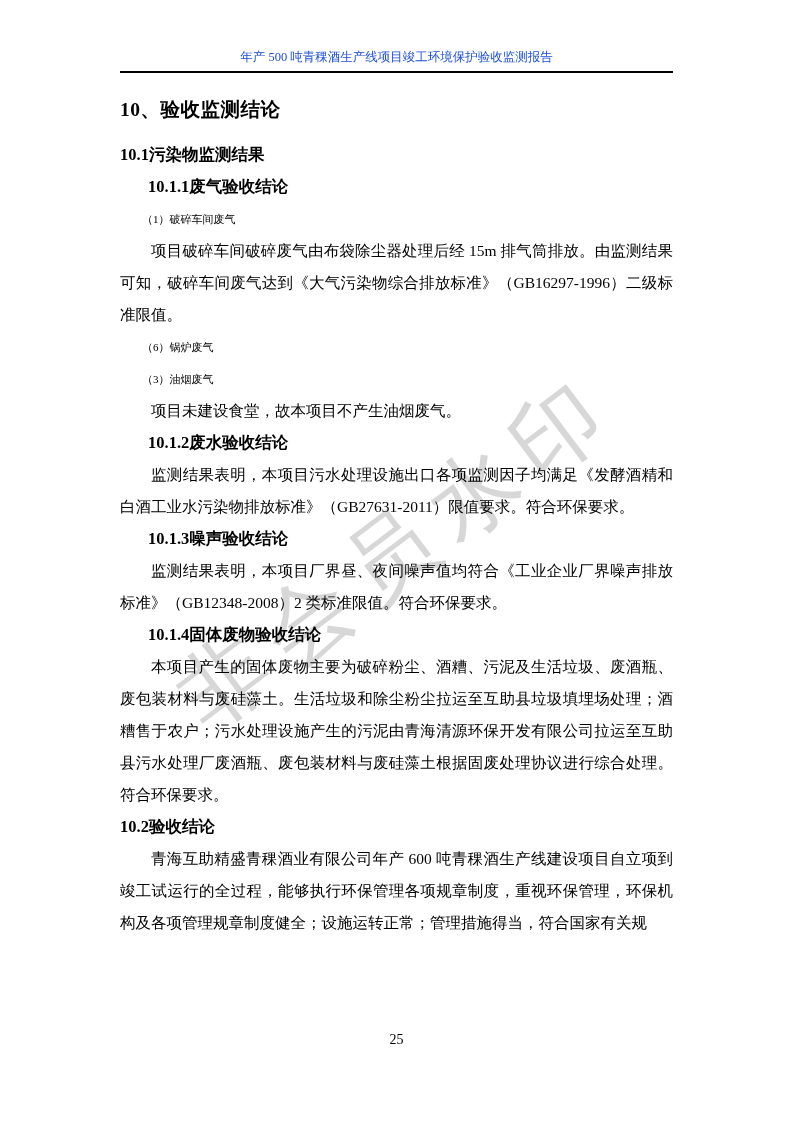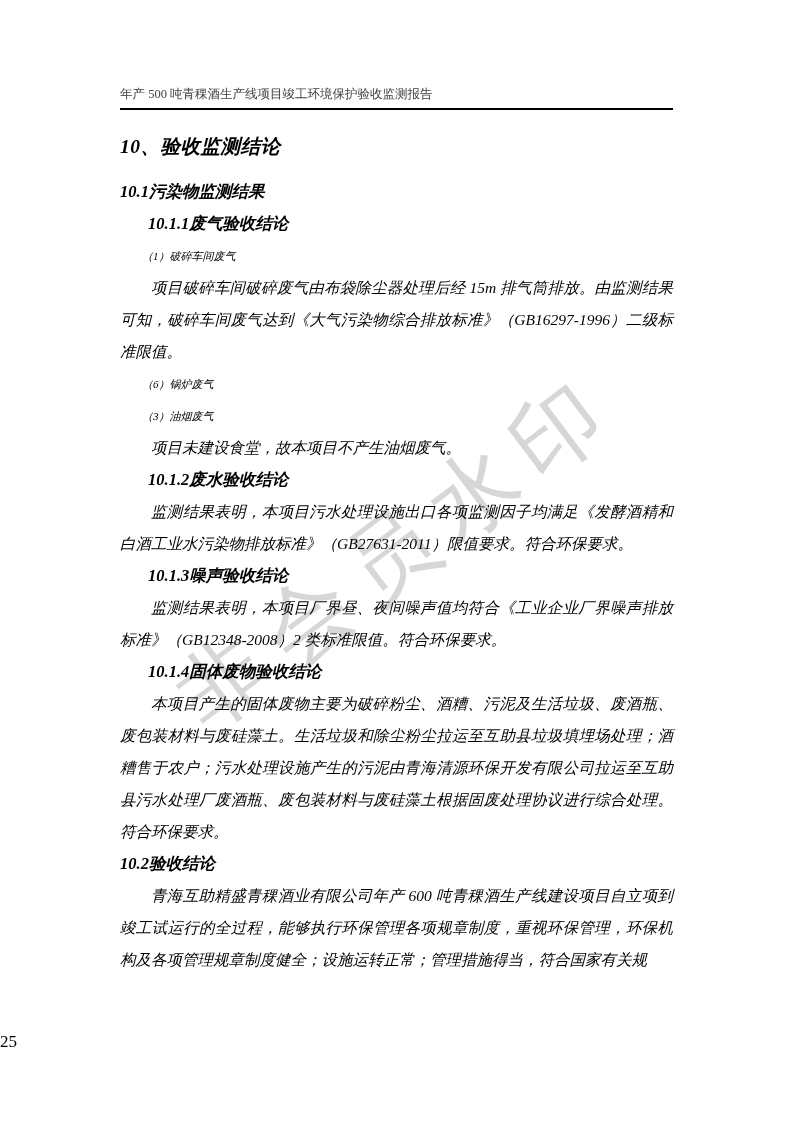--- a/index.html
+++ b/index.html
@@ -31,27 +31,26 @@
     position: absolute;
     left: 120px;
     top: 0;
     width: 553px;
     z-index: 2;
   }
   .header {
     padding-top: 49px;
     padding-bottom: 5px;
     border-bottom: 2px solid #000000;
-    text-align: left;
+    text-align: center;
     font-size: 12.5px;
     line-height: 17px;
-    color: #404040;
-    margin-top: 37px;
+    color: #1d4ed8;
   }
-  .doc-body { margin-top: 22px; font-style: italic; }
+  .doc-body { margin-top: 22px; }
   .h1 {
     font-size: 19.5px;
     font-weight: bold;
     line-height: 30px;
     margin: 0 0 14px 0;
     letter-spacing: 0.5px;
   }
   .h2 {
     font-size: 16.5px;
     font-weight: bold;
@@ -72,22 +71,22 @@
   .pi {
     font-size: 11px;
     line-height: 32px;
     text-indent: 2em;
   }
   .footer {
     position: absolute;
     top: 1032px;
     left: 0;
     width: 100%;
-    text-align: left;
-    font-size: 17px;
+    text-align: center;
+    font-size: 14px;
     z-index: 2;
   }
 </style>
 </head>
 <body>
 
 <div class="page">
 
   <div class="watermark">非会员水印</div>
 

